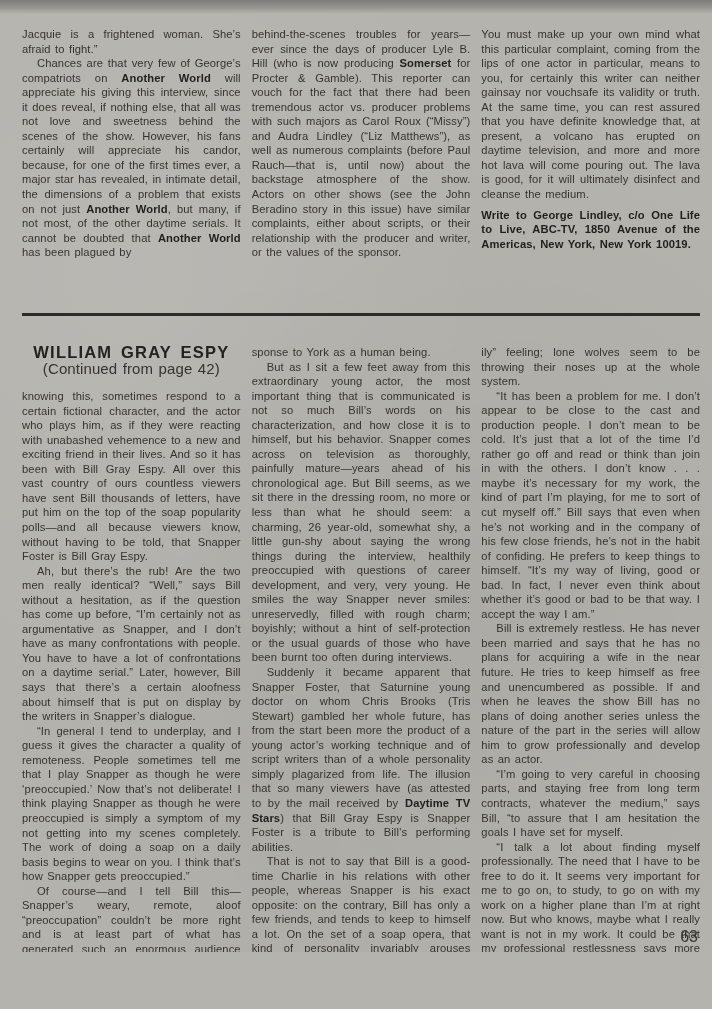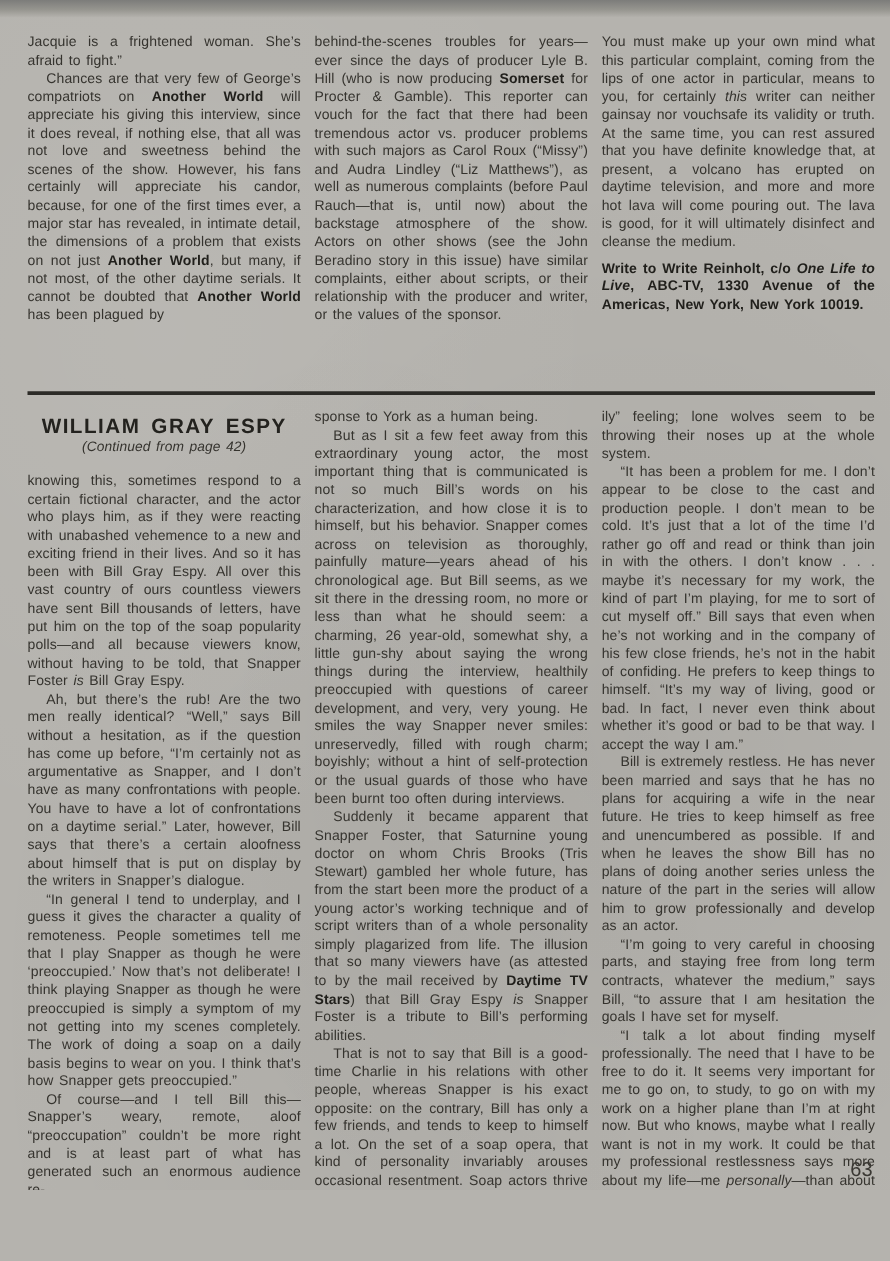--- a/index.html
+++ b/index.html
@@ -52,44 +52,42 @@
   .col p {
     margin: 0;
   }
   .col p.indent {
     text-indent: 15px;
   }
   .col p.gap {
     margin-top: 6px;
   }
   .b { font-weight: bold; color: #201f1b; }
-  .i { font-style: italic; }
+  .i { }
   .rule {
     height: 3px;
     background: #2c2b27;
     margin-top: 7px;
   }
   .body-cols {
-    margin-top: 11px;
-    align-items: center;
+    margin-top: 29px;
   }
   .art-header {
     text-align: center;
     margin-bottom: 13px;
   }
   .art-title {
     font-size: 16.5px;
     font-weight: bold;
     letter-spacing: 1.2px;
     word-spacing: 3px;
     color: #23221e;
   }
   .art-sub {
-    font-style: italic;
-    font-size: 11px;
+    font-size: 15px;
     margin-top: 2px;
     color: #35332e;
   }
   .pageno {
     position: absolute;
     right: 14px;
     bottom: 6px;
     font-size: 16px;
     font-weight: normal;
     color: #3a3833;
@@ -106,21 +104,21 @@
     <div class="cols top-cols">
       <div class="col">
           <p><span>Jacquie is a frightened woman. She’s afraid to fight.”</span></p>
           <p class="indent"><span>Chances are that very few of George’s compatriots on </span><span class="b">Another World</span><span> will appreciate his giving this interview, since it does reveal, if nothing else, that all was not love and sweetness behind the scenes of the show. However, his fans certainly will appreciate his candor, because, for one of the first times ever, a major star has revealed, in intimate detail, the dimensions of a problem that exists on not just </span><span class="b">Another World</span><span>, but many, if not most, of the other daytime serials. It cannot be doubted that </span><span class="b">Another World</span><span> has been plagued by</span></p>
         </div>
       <div class="col">
           <p><span>behind-the-scenes troubles for years—ever since the days of producer Lyle B. Hill (who is now producing </span><span class="b">Somerset</span><span> for Procter &amp; Gamble). This reporter can vouch for the fact that there had been tremendous actor vs. producer problems with such majors as Carol Roux (“Missy”) and Audra Lindley (“Liz Matthews”), as well as numerous complaints (before Paul Rauch—that is, until now) about the backstage atmosphere of the show. Actors on other shows (see the John Beradino story in this issue) have similar complaints, either about scripts, or their relationship with the producer and writer, or the values of the sponsor.</span></p>
         </div>
       <div class="col">
           <p><span>You must make up your own mind what this particular complaint, coming from the lips of one actor in particular, means to you, for certainly </span><span class="i">this</span><span> writer can neither gainsay nor vouchsafe its validity or truth. At the same time, you can rest assured that you have definite knowledge that, at present, a volcano has erupted on daytime television, and more and more hot lava will come pouring out. The lava is good, for it will ultimately disinfect and cleanse the medium.</span></p>
-          <p class="gap"><span class="b">Write to Write Reinholt, c/o </span><span class="b i">One Life to Live</span><span class="b">, ABC-TV, 1330 Avenue of the Americas, New York, New York 10019.</span></p>
+          <p class="gap"><span class="b">Write to George Lindley, c/o </span><span class="b i">One Life to Live</span><span class="b">, ABC-TV, 1850 Avenue of the Americas, New York, New York 10019.</span></p>
         </div>
     </div>
 
     <div class="rule"></div>
 
     <div class="cols body-cols">
       <div class="col">
         <div class="art-header">
           <div class="art-title">WILLIAM GRAY ESPY</div>
           <div class="art-sub">(Continued from page 42)</div>

